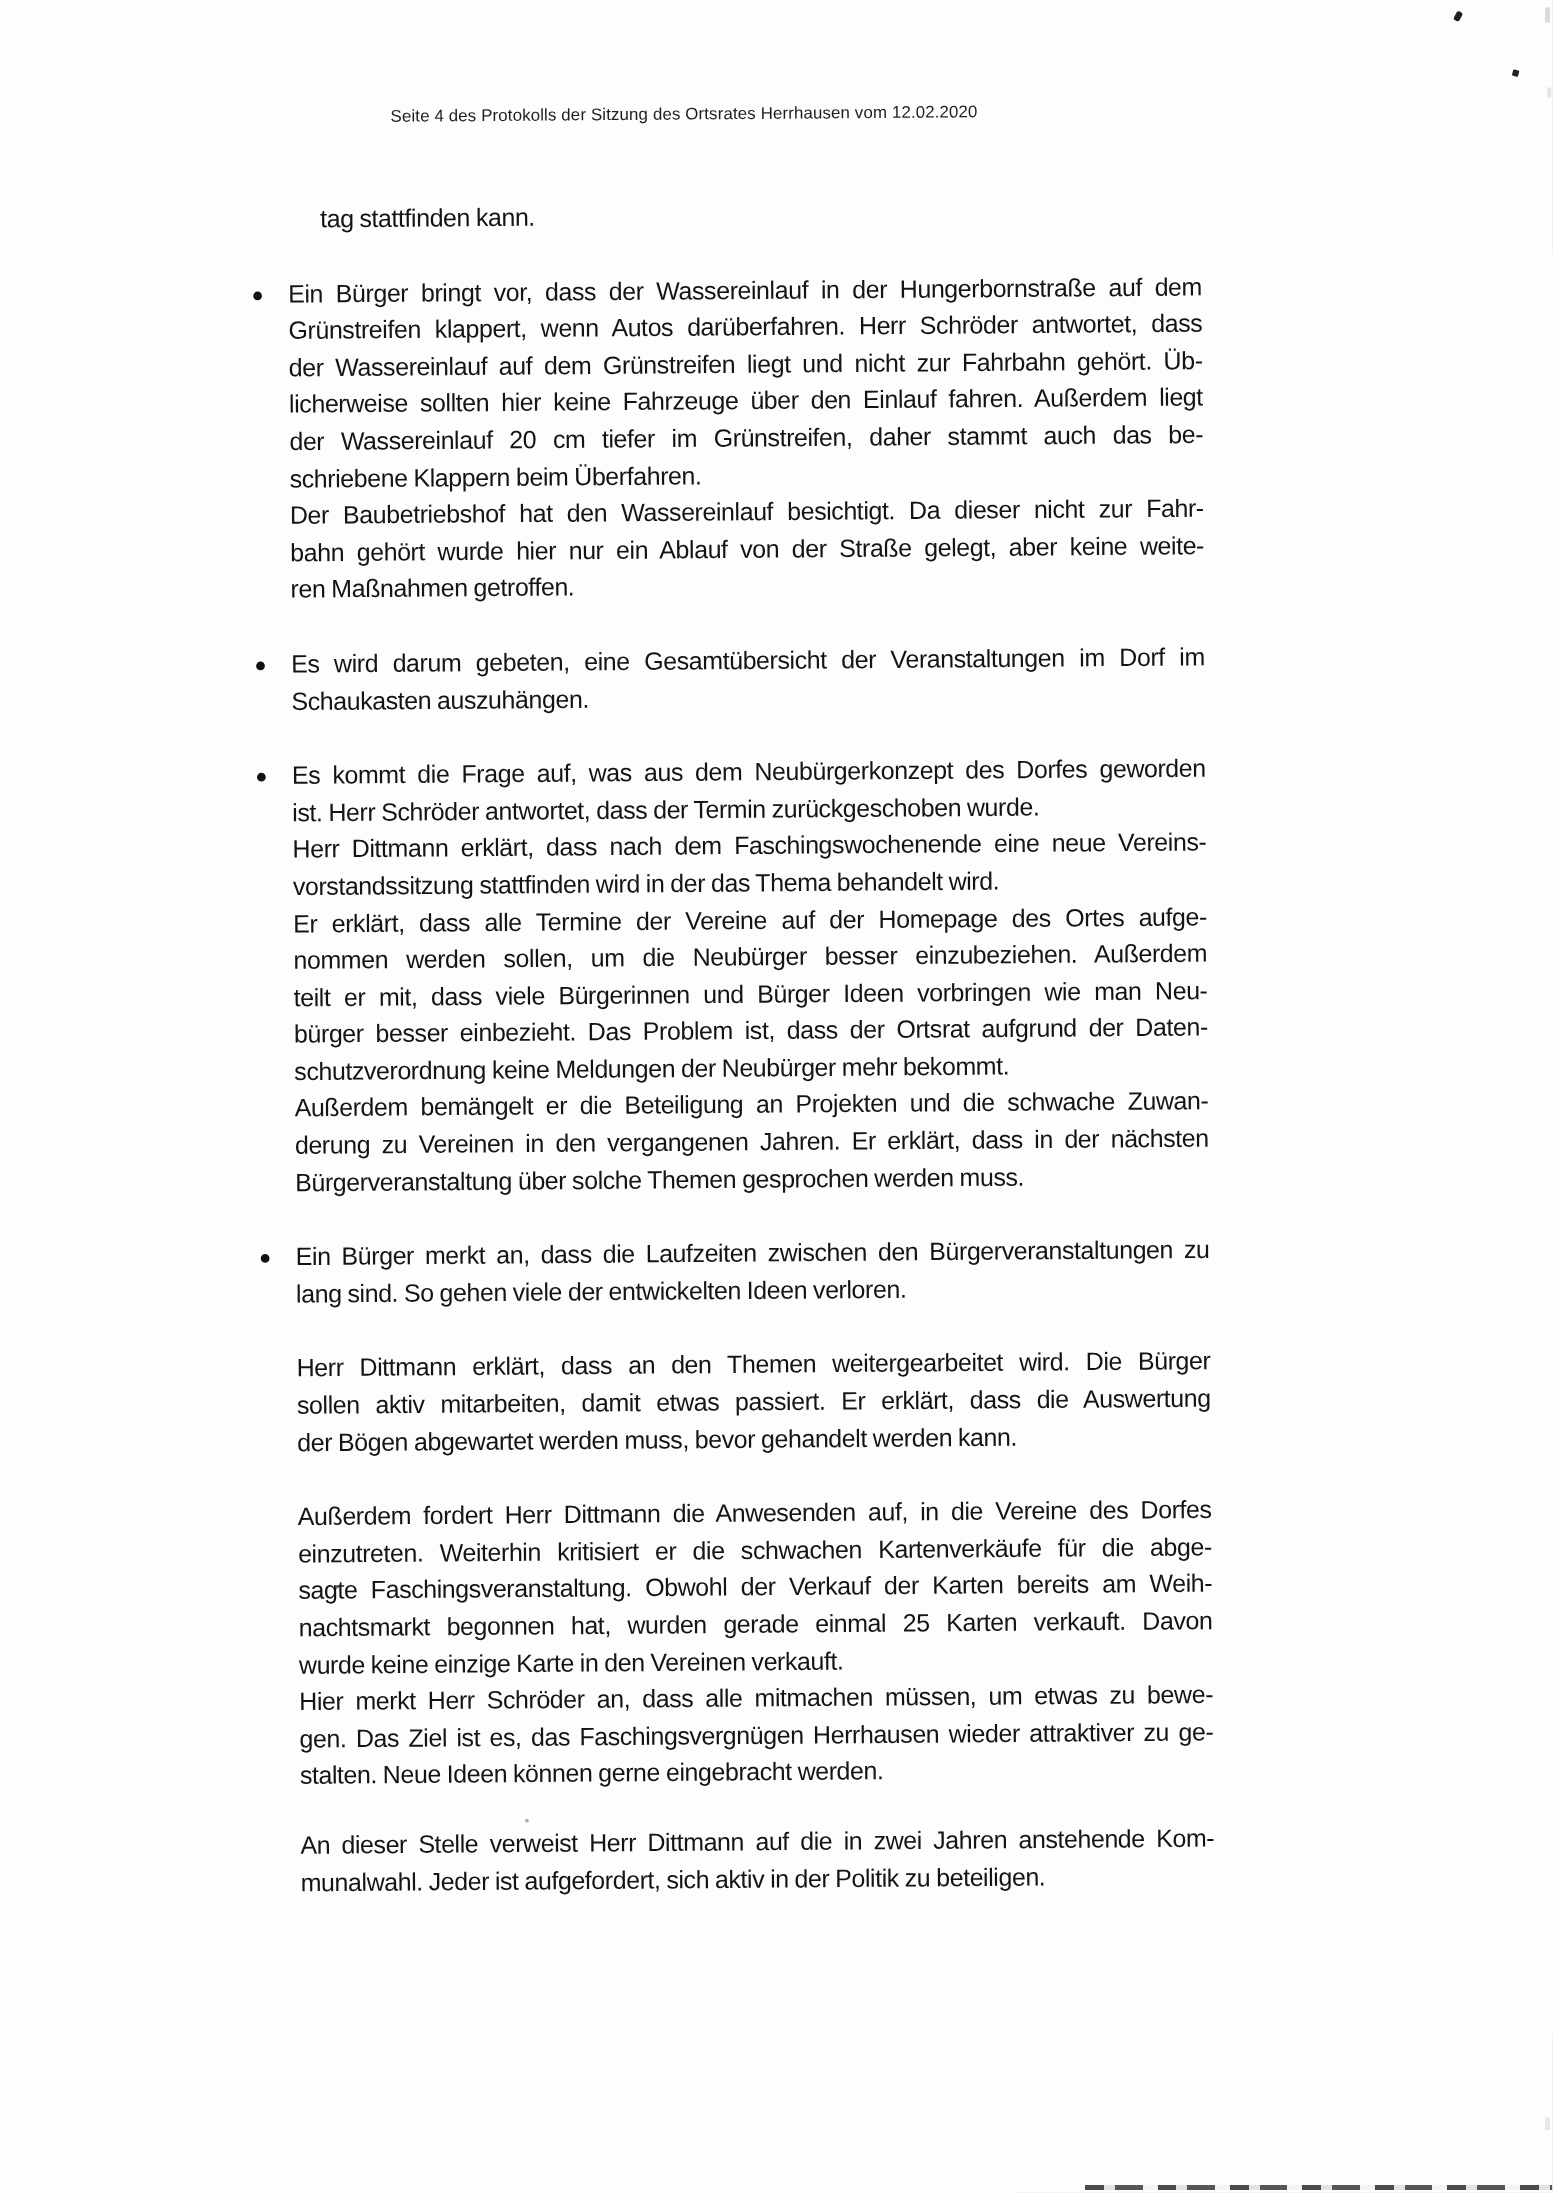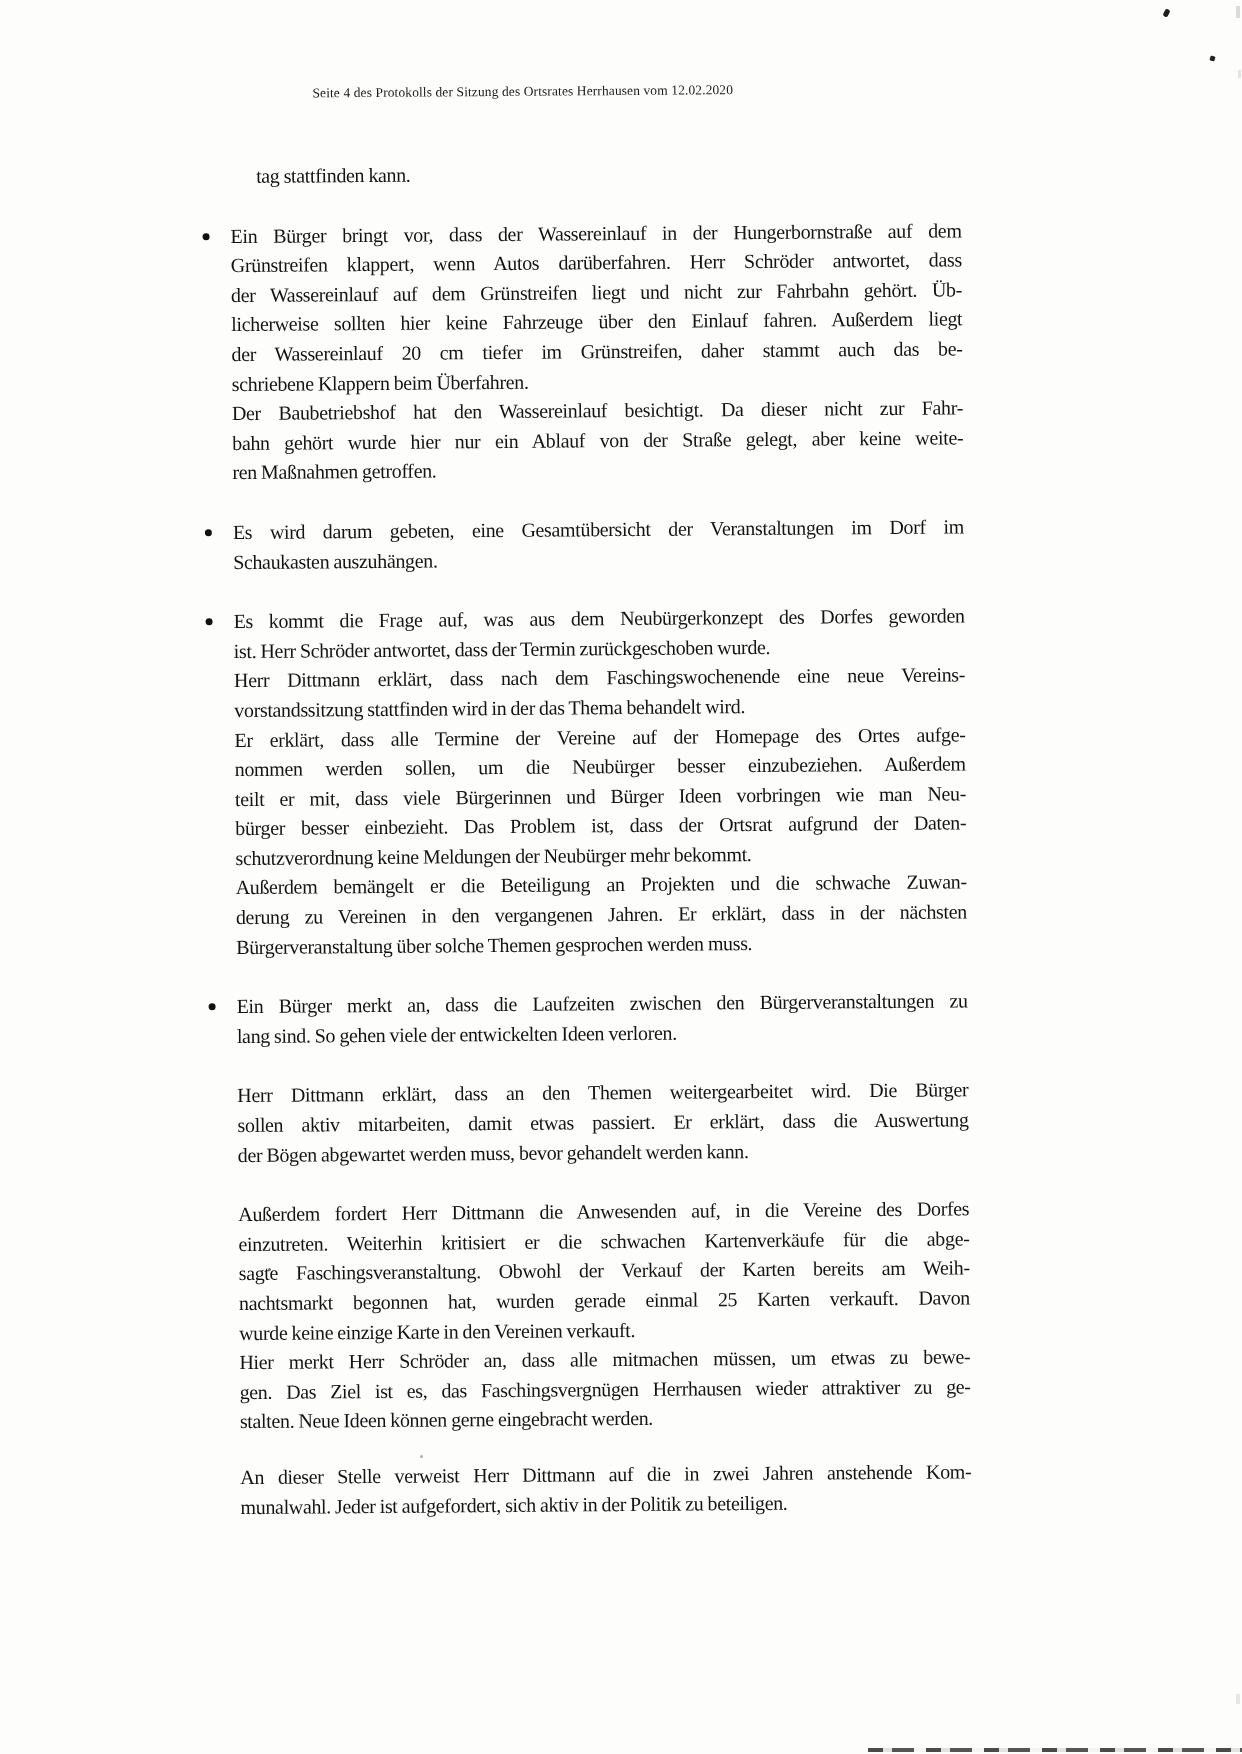--- a/index.html
+++ b/index.html
@@ -7,21 +7,21 @@
     padding: 0;
     background: #e8e8e8;
   }
   .page {
     position: relative;
     width: 1242px;
     height: 1754px;
     margin: 0 auto;
     background: #fdfdfc;
     overflow: hidden;
-    font-family: Liberation Serif, serif;
+    font-family: Liberation Sans, sans-serif;
     color: #161616;
   }
   .scan {
     position: absolute;
     left: 0; top: 0; right: 0; bottom: 0;
     transform: rotate(-0.45deg);
     transform-origin: 240px 165px;
   }
   .page-header {
     position: absolute;

